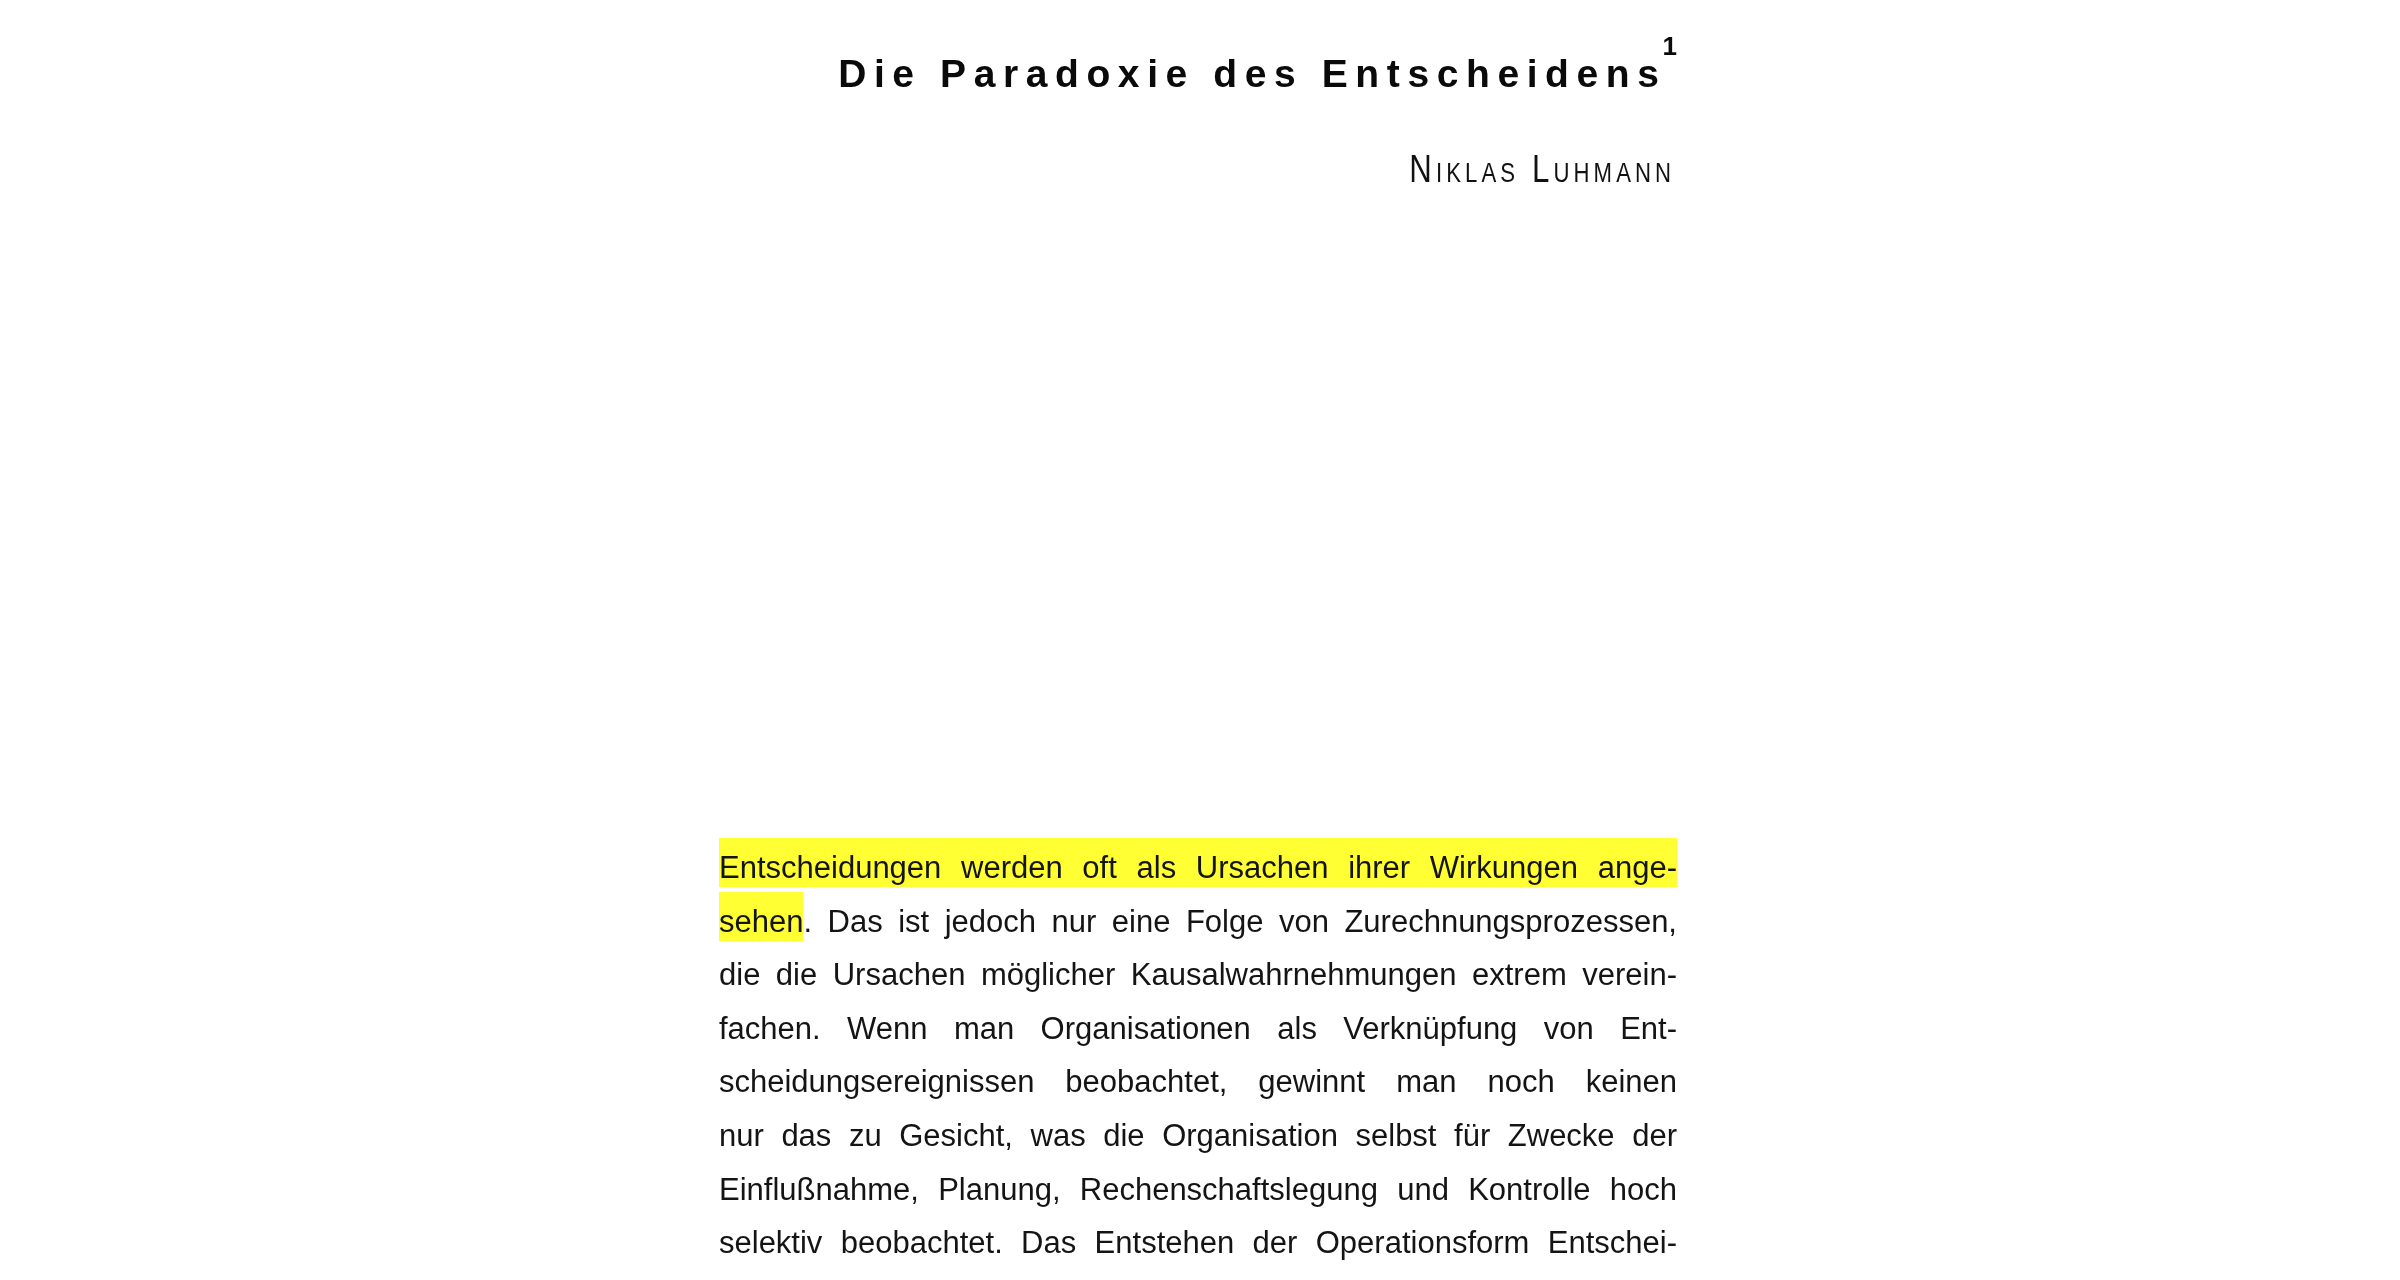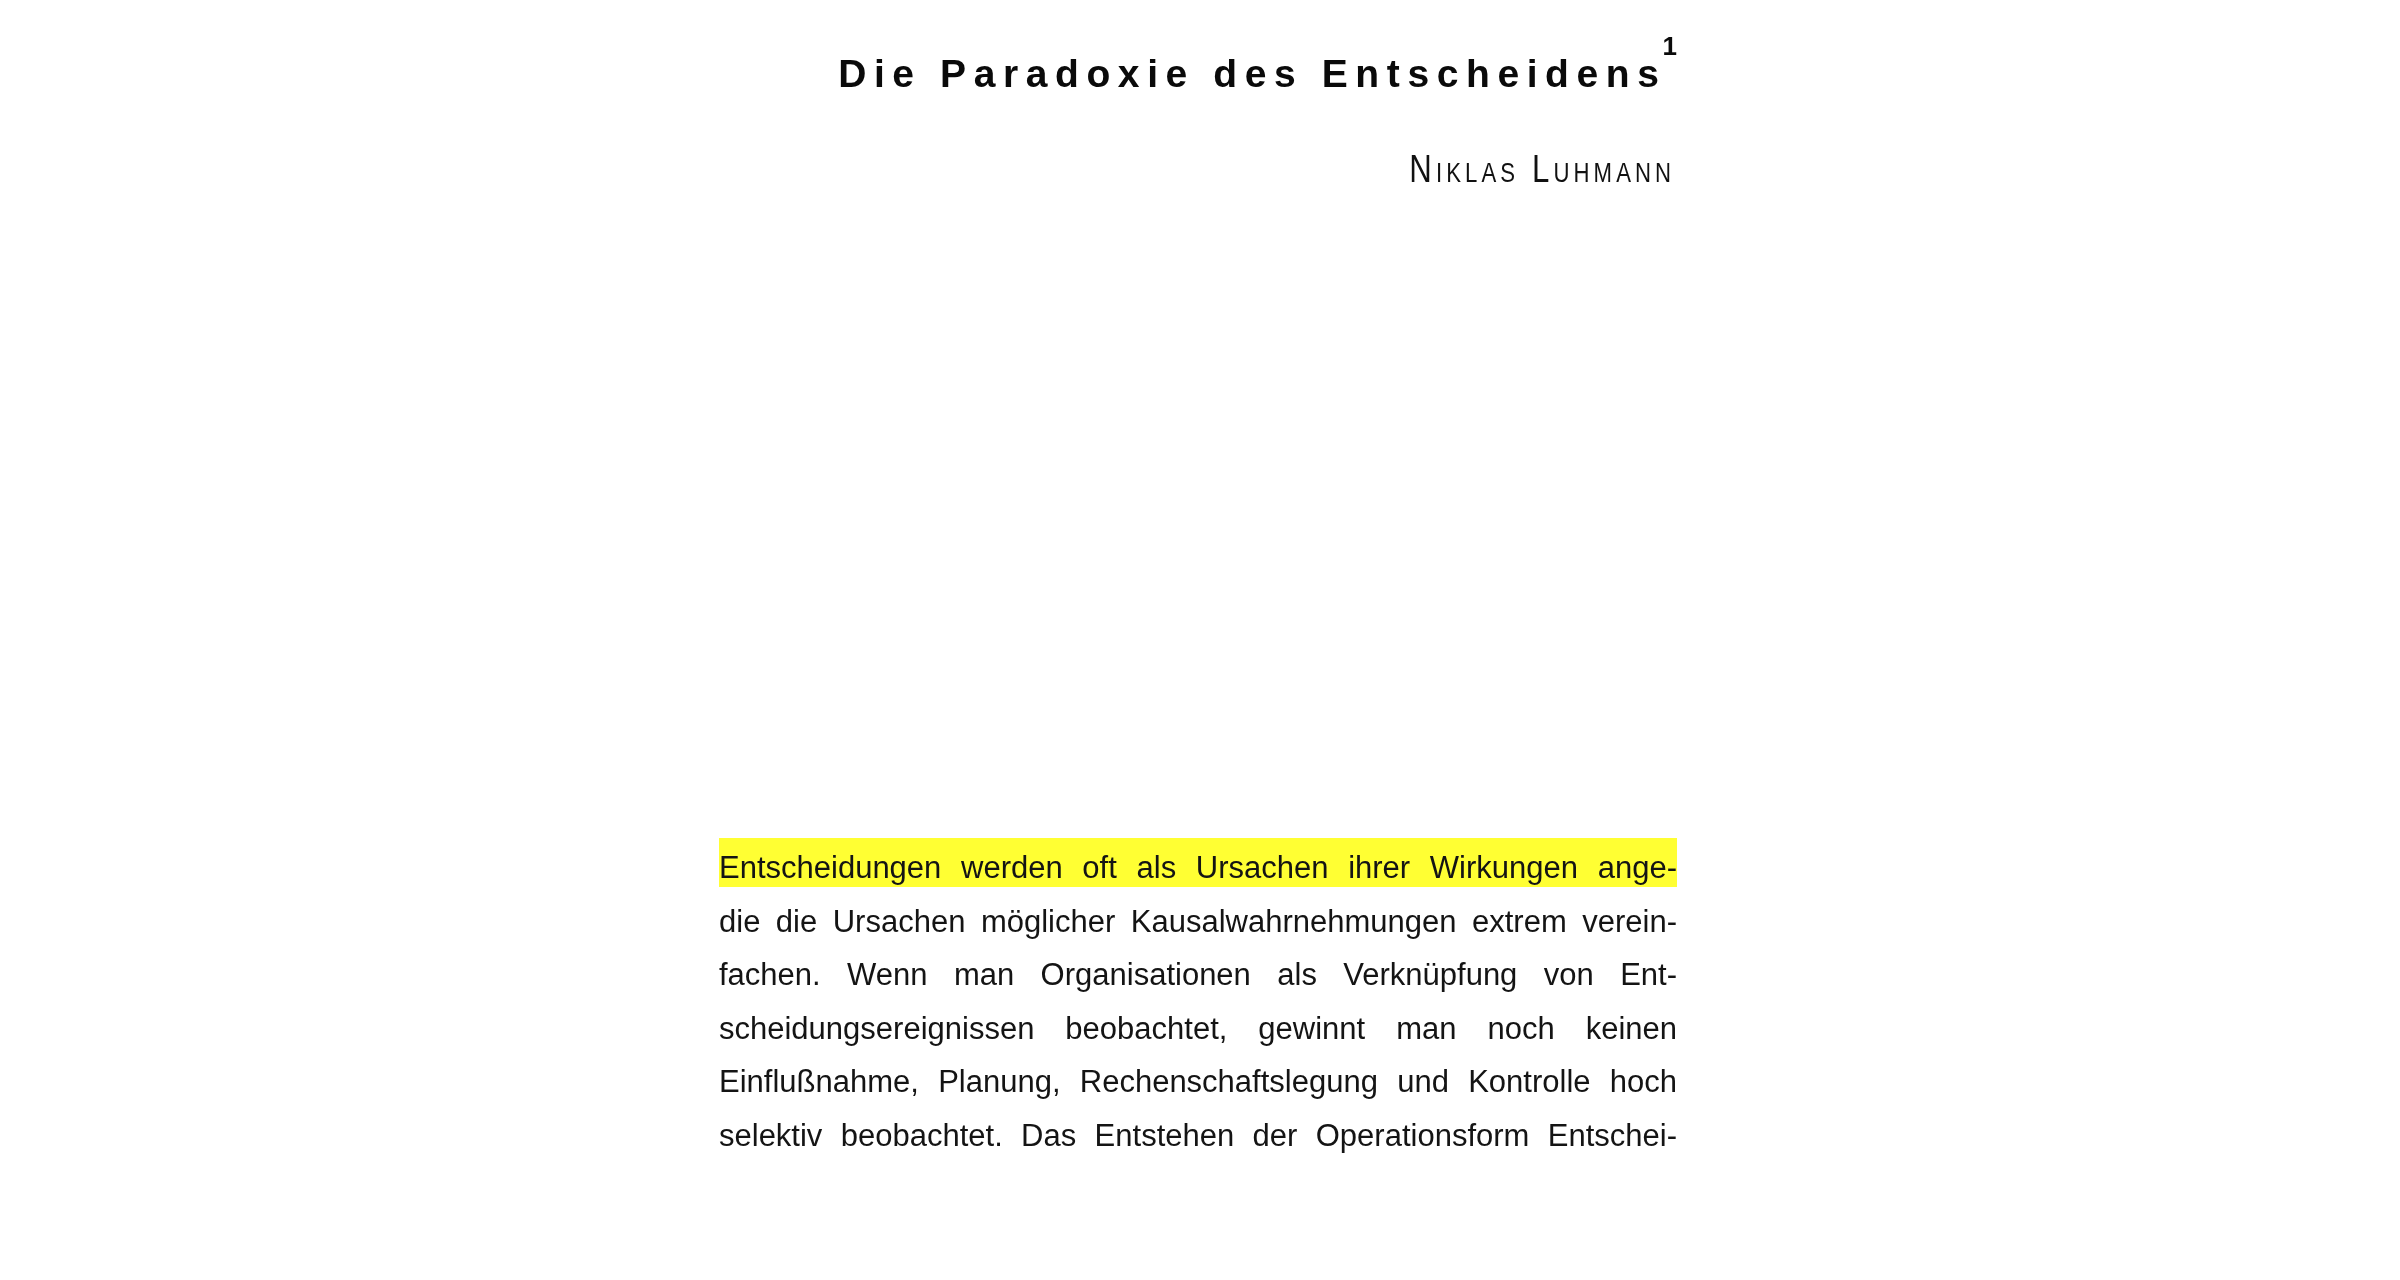--- a/index.html
+++ b/index.html
@@ -119,20 +119,22 @@
 
 <div class="page">
 
   <div class="title"><span>Die Paradoxie des Entscheidens</span><sup class="fn">1</sup></div>
 
   <div class="author">Niklas Luhmann</div>
 
 
   <div class="body-text">
     <div class="line"><span class="inner"><span class="hl">Entscheidungen werden oft als Ursachen ihrer Wirkungen ange-</span><span></span></span></div>
+    <div class="line"><span class="inner"><span class="hl">sehen</span><span>. Das ist jedoch nur eine Folge von Zurechnungsprozessen,</span></span></div>
     <div class="line"><span class="inner"><span>die die Ursachen möglicher Kausalwahrnehmungen extrem verein-</span></span></div>
     <div class="line"><span class="inner"><span>fachen. Wenn man Organisationen als Verknüpfung von Ent-</span></span></div>
     <div class="line"><span class="inner"><span>scheidungsereignissen beobachtet, gewinnt man noch keinen</span></span></div>
+    <div class="line"><span class="inner"><span>nur das zu Gesicht, was die Organisation selbst für Zwecke der</span></span></div>
     <div class="line"><span class="inner"><span>Einflußnahme, Planung, Rechenschaftslegung und Kontrolle hoch</span></span></div>
     <div class="line"><span class="inner"><span>selektiv beobachtet. Das Entstehen der Operationsform Entschei-</span></span></div>
   </div>
 
 </div>
 
 </body></html>

